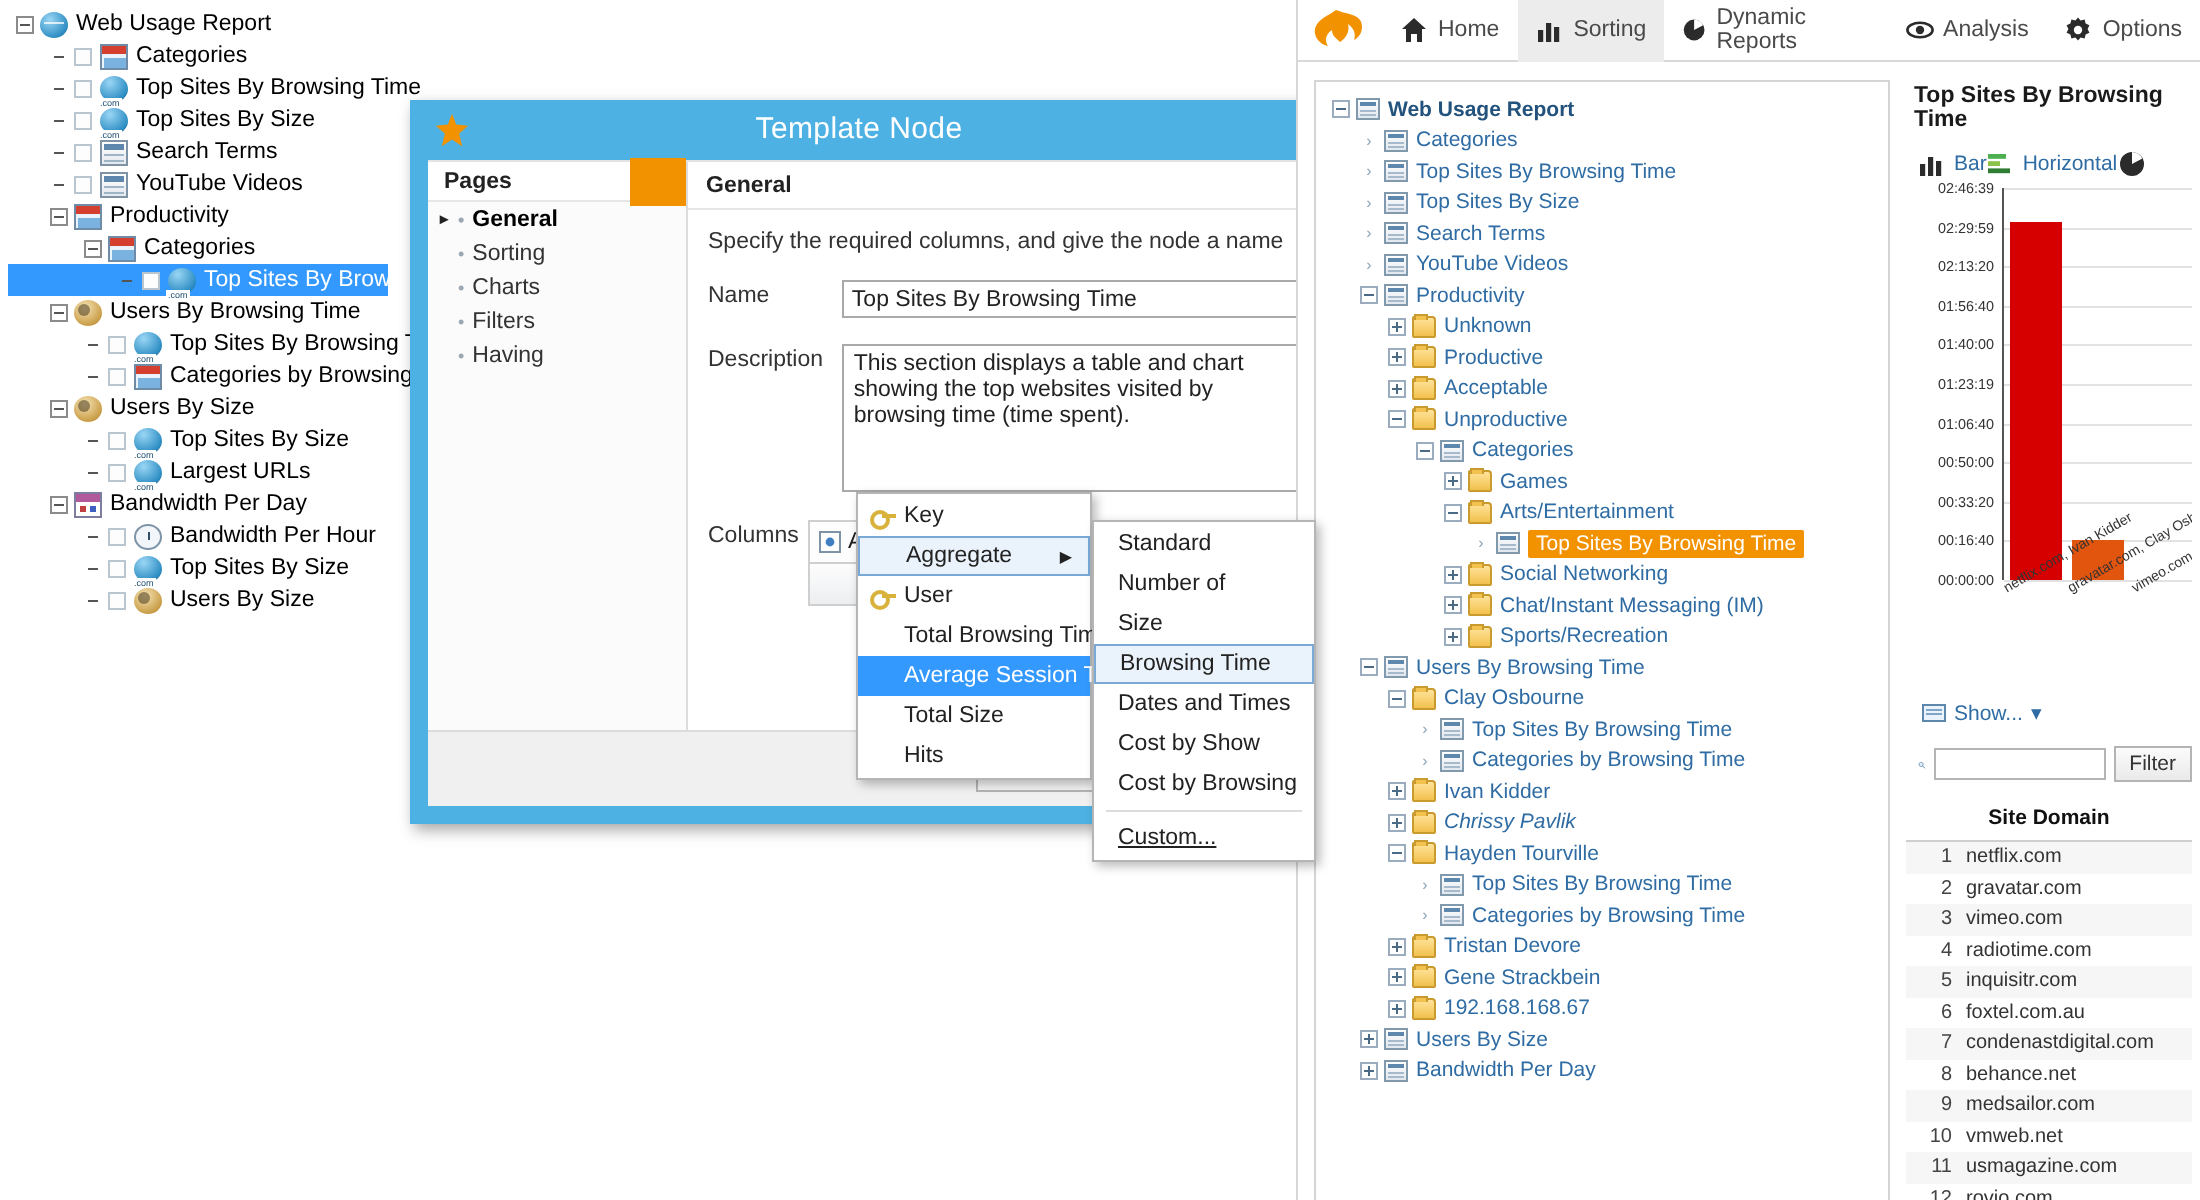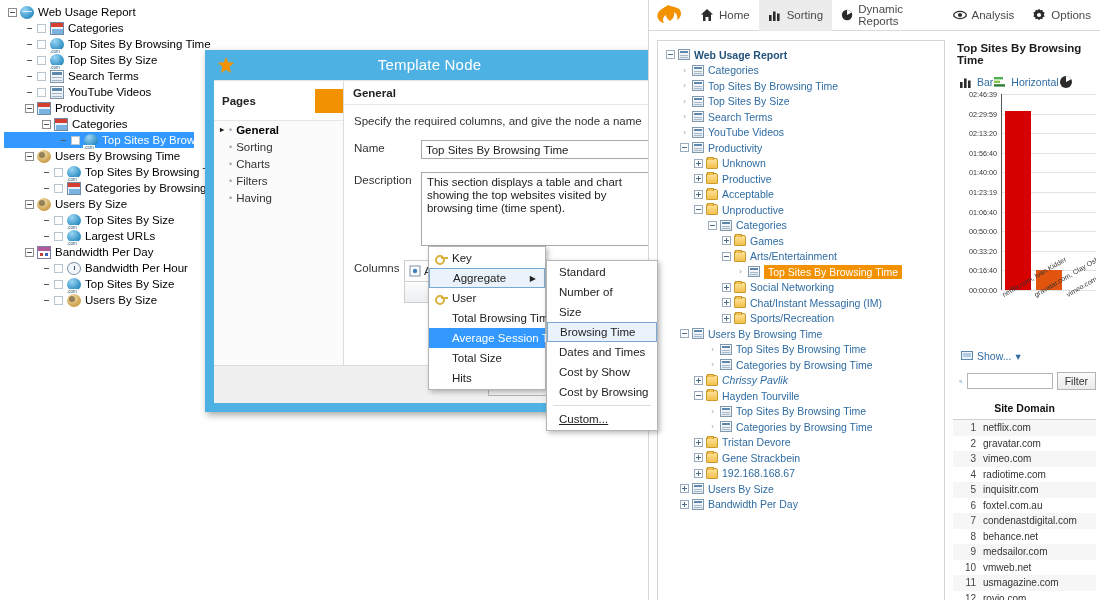--- a/index.html
+++ b/index.html
@@ -70,21 +70,21 @@
   }
   #dlg-star { position:absolute; left:12px; top:6px; width:18px; height:18px; }
   #dlg-body {
     position:absolute; left:9px; top:30px; right:0; bottom:9px;
     background:#f3f3f3; border-top:1px solid #e3e3e3;
     display:flex; flex-direction:column;
   }
   #dlg-main { flex:1; display:flex; min-height:0; }
   #pages-col { width:130px; background:#fbfbfb; border-right:1px solid #dcdcdc; }
   #pages-head {
-    height:40px; display:flex; align-items:center; justify-content:space-between;
+    height:20px; display:flex; align-items:center; justify-content:space-between;
     font-weight:bold; font-size:11.5px; padding-left:8px; background:#ffffff;
     border-bottom:1px solid #e6e6e6;
   }
   #pages-swatch { width:28px; height:24px; background:#f39200; }
   .pg-item { display:flex; align-items:center; height:17px; padding-left:6px; font-size:11.5px; color:#333; }
   .pg-item .arrow { width:9px; font-size:8px; color:#222; }
   .pg-item .dot { color:#9aa7b3; font-size:9px; margin-right:4px; }
   .pg-item.active { font-weight:bold; color:#000; }
   #gen-col { flex:1; background:#ffffff; position:relative; min-width:0; }
   #gen-head {
@@ -628,29 +628,39 @@
         <div class="rtrow" style="padding-left: 58px;">
           <span class="rexp plus"></span>
           <span class="ric fold"></span>
           <span class="rlbl">Sports/Recreation</span>
         </div>
         <div class="rtrow" style="padding-left: 16px;">
           <span class="rexp"></span>
           <span class="ric rep"></span>
           <span class="rlbl">Users By Browsing Time</span>
         </div>
+        <div class="rtrow" style="padding-left: 30px;">
+          <span class="rexp"></span>
+          <span class="ric fold"></span>
+          <span class="rlbl">Clay Osbourne</span>
+        </div>
         <div class="rtrow" style="padding-left: 44px;">
           <span class="rchev">›</span>
           <span class="ric rep"></span>
           <span class="rlbl">Top Sites By Browsing Time</span>
         </div>
         <div class="rtrow" style="padding-left: 44px;">
           <span class="rchev">›</span>
           <span class="ric rep"></span>
           <span class="rlbl">Categories by Browsing Time</span>
+        </div>
+        <div class="rtrow" style="padding-left: 30px;">
+          <span class="rexp plus"></span>
+          <span class="ric fold"></span>
+          <span class="rlbl">Ivan Kidder</span>
         </div>
         <div class="rtrow" style="padding-left: 30px; font-style: italic;">
           <span class="rexp plus"></span>
           <span class="ric fold"></span>
           <span class="rlbl">Chrissy Pavlik</span>
         </div>
         <div class="rtrow" style="padding-left: 30px;">
           <span class="rexp"></span>
           <span class="ric fold"></span>
           <span class="rlbl">Hayden Tourville</span>

